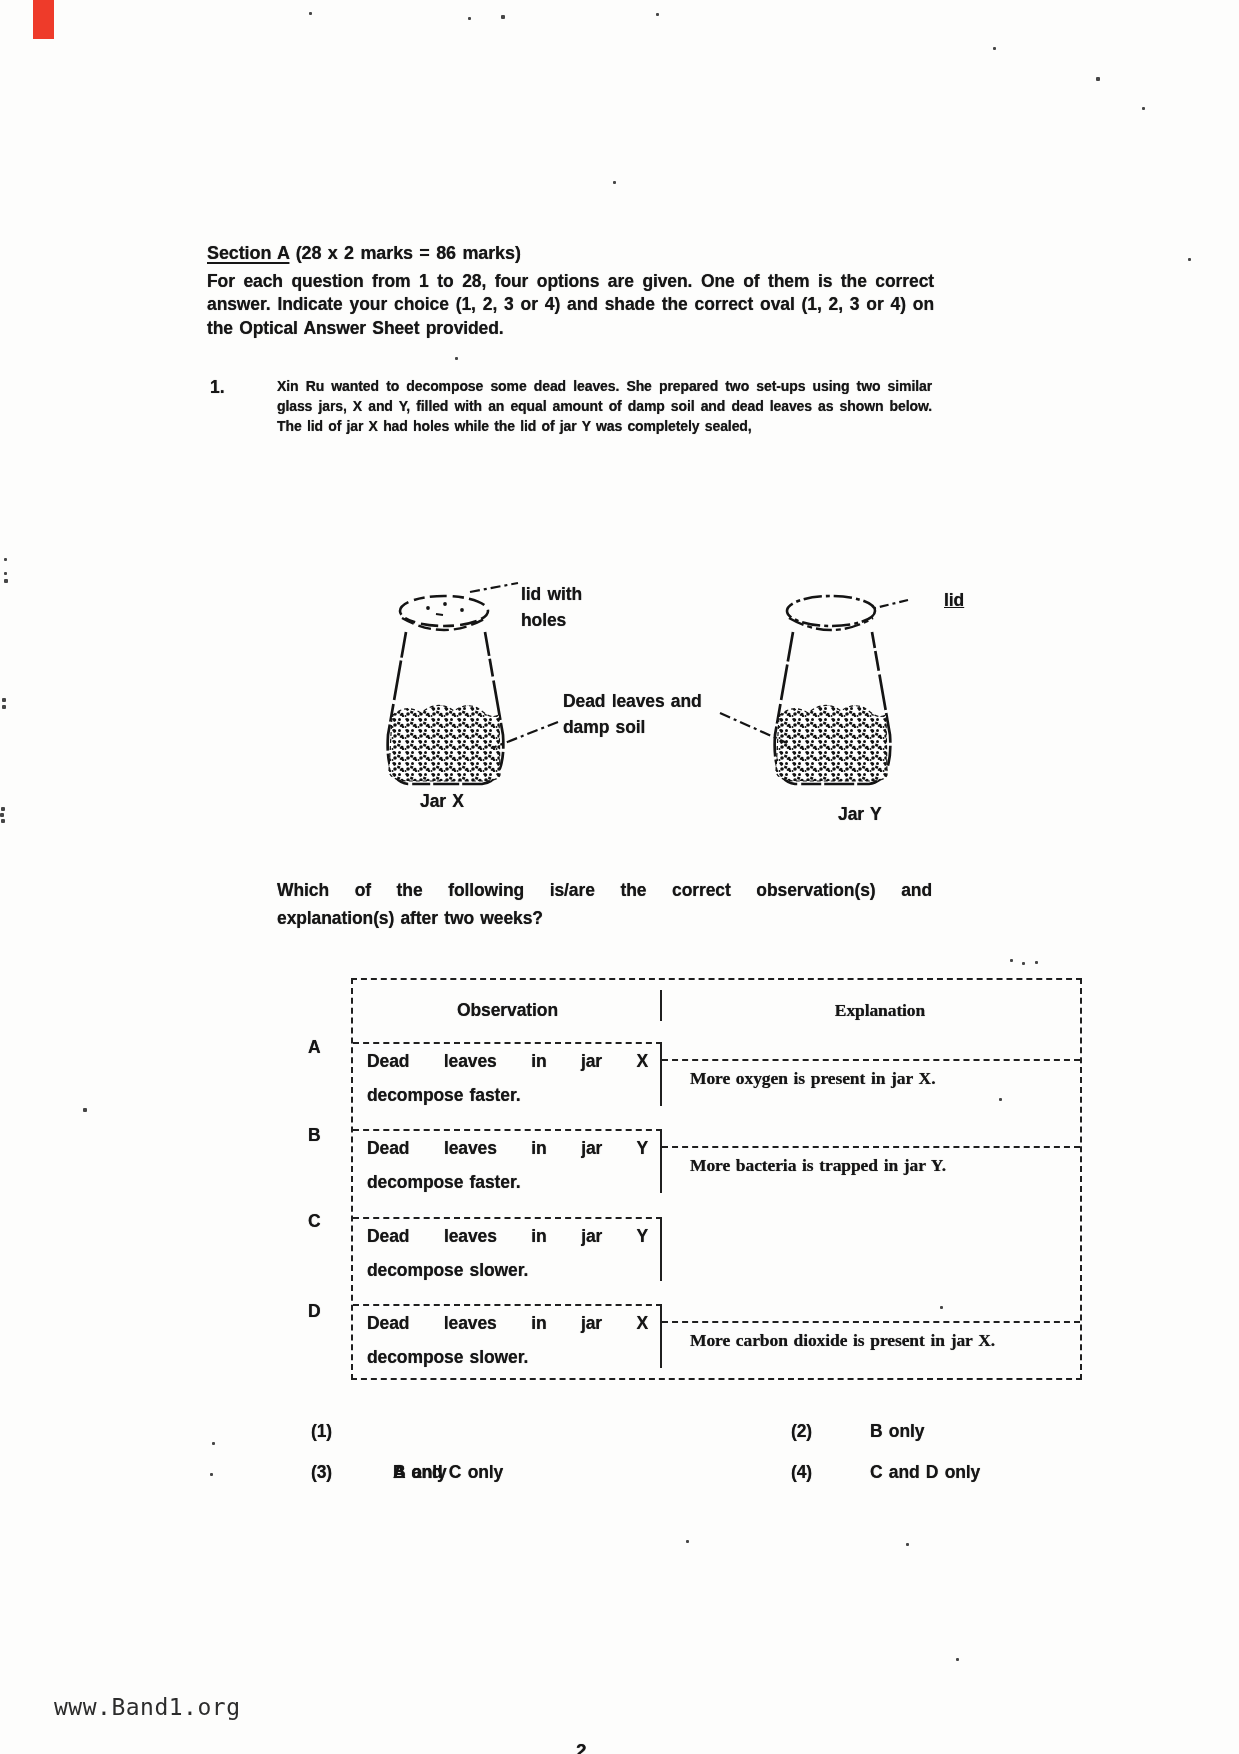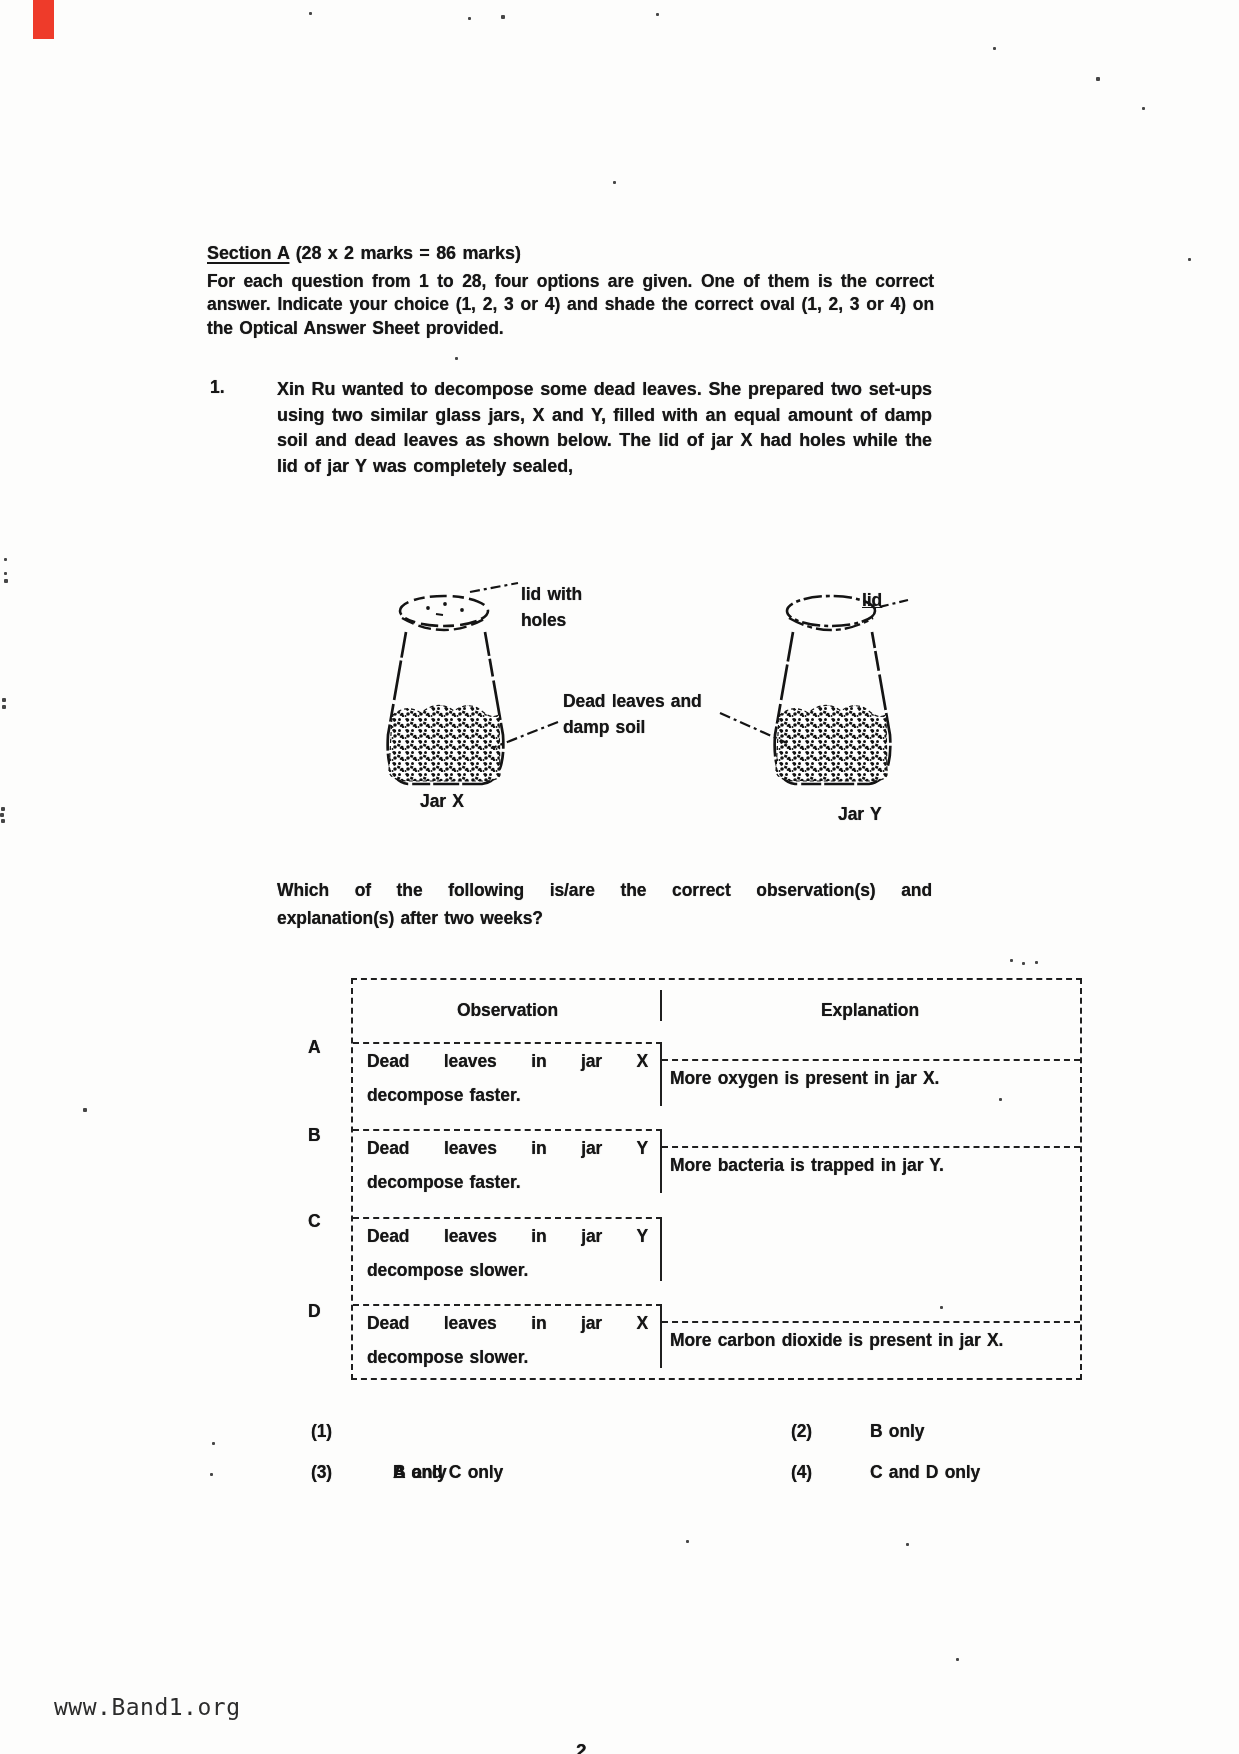--- a/index.html
+++ b/index.html
@@ -9,39 +9,39 @@
     -webkit-font-smoothing:none;
   }
   .abs{position:absolute;}
   .scan{font-weight:700; letter-spacing:-0.1px; word-spacing:1.5px;
         text-shadow:0 0 0.7px rgba(10,10,10,0.75);}
   
   .section-heading{font-size:18px; top:243px; left:207px; white-space:nowrap;}
   .section-heading .u{text-decoration:underline; text-decoration-thickness:2px; text-underline-offset:3px;}
   .instructions{top:270px; left:207px; width:727px; font-size:17.5px; line-height:1.33; text-align:justify;}
   .q-number{top:377px; left:210px; font-size:17.5px;}
-  .q-body{top:377px; left:277px; width:655px; font-size:18px; line-height:1.42; text-align:justify;}
+  .q-body{top:377px; left:277px; width:655px; font-size:14px; line-height:1.42; text-align:justify;}
   
   .jar-svg{width:136px; height:215px;}
   .lbl{font-size:17.5px; line-height:1.5;}
   .lbl-lid-holes{top:581px; left:521px; width:92px;}
-  .lbl-lid{top:587px; left:862px;text-decoration:underline;}
+  .lbl-lid{top:587px; left:944px;text-decoration:underline;}
   .lbl-contents{top:688px; left:563px; width:165px;}
   .lbl-jarx{top:788px; left:420px;}
   .lbl-jary{top:801px; left:838px;text-align:right;}
   
   .prompt{top:876px; left:277px; width:655px; font-size:17.5px; line-height:1.62;}
   .prompt .l1{text-align:justify; text-align-last:justify;}
   
   .tbl{top:978px; left:305px; width:821px; font-size:17.5px;}
   .tbl-row{display:flex; align-items:center;}
   .cell-letter{width:46px; padding-top:9px; box-sizing:border-box;}
   .tbl-box{border:2px dashed #1f1f1f;}
   .cell-obs{width:309px; box-sizing:border-box; border-right:2px solid #1f1f1f; padding:7px 12px 0 14px;}
-  .cell-exp{width:418px; box-sizing:border-box; padding:7px 10px 0 8px;}
+  .cell-exp{width:418px; box-sizing:border-box; padding:7px 10px 0 28px;font-family:Liberation Serif, serif;}
   .hdr .cell-obs,.hdr .cell-exp{text-align:center; padding-top:10px;}
   .hdr{height:50px;}
   .r-a{height:88px;} .r-b{height:86px;} .r-c{height:90px;} .r-d{height:84px;}
   .body-row .cell-obs,.body-row .cell-exp{border-top:2px dashed #1f1f1f;}
   .obs-l1{text-align:justify; text-align-last:justify;}
   .obs-l2{margin-top:13px;}
   
   .opt{font-size:17.5px; white-space:nowrap;}
   
   .watermark{top:1694px; left:54px; font-family:"DejaVu Sans Mono", monospace;

